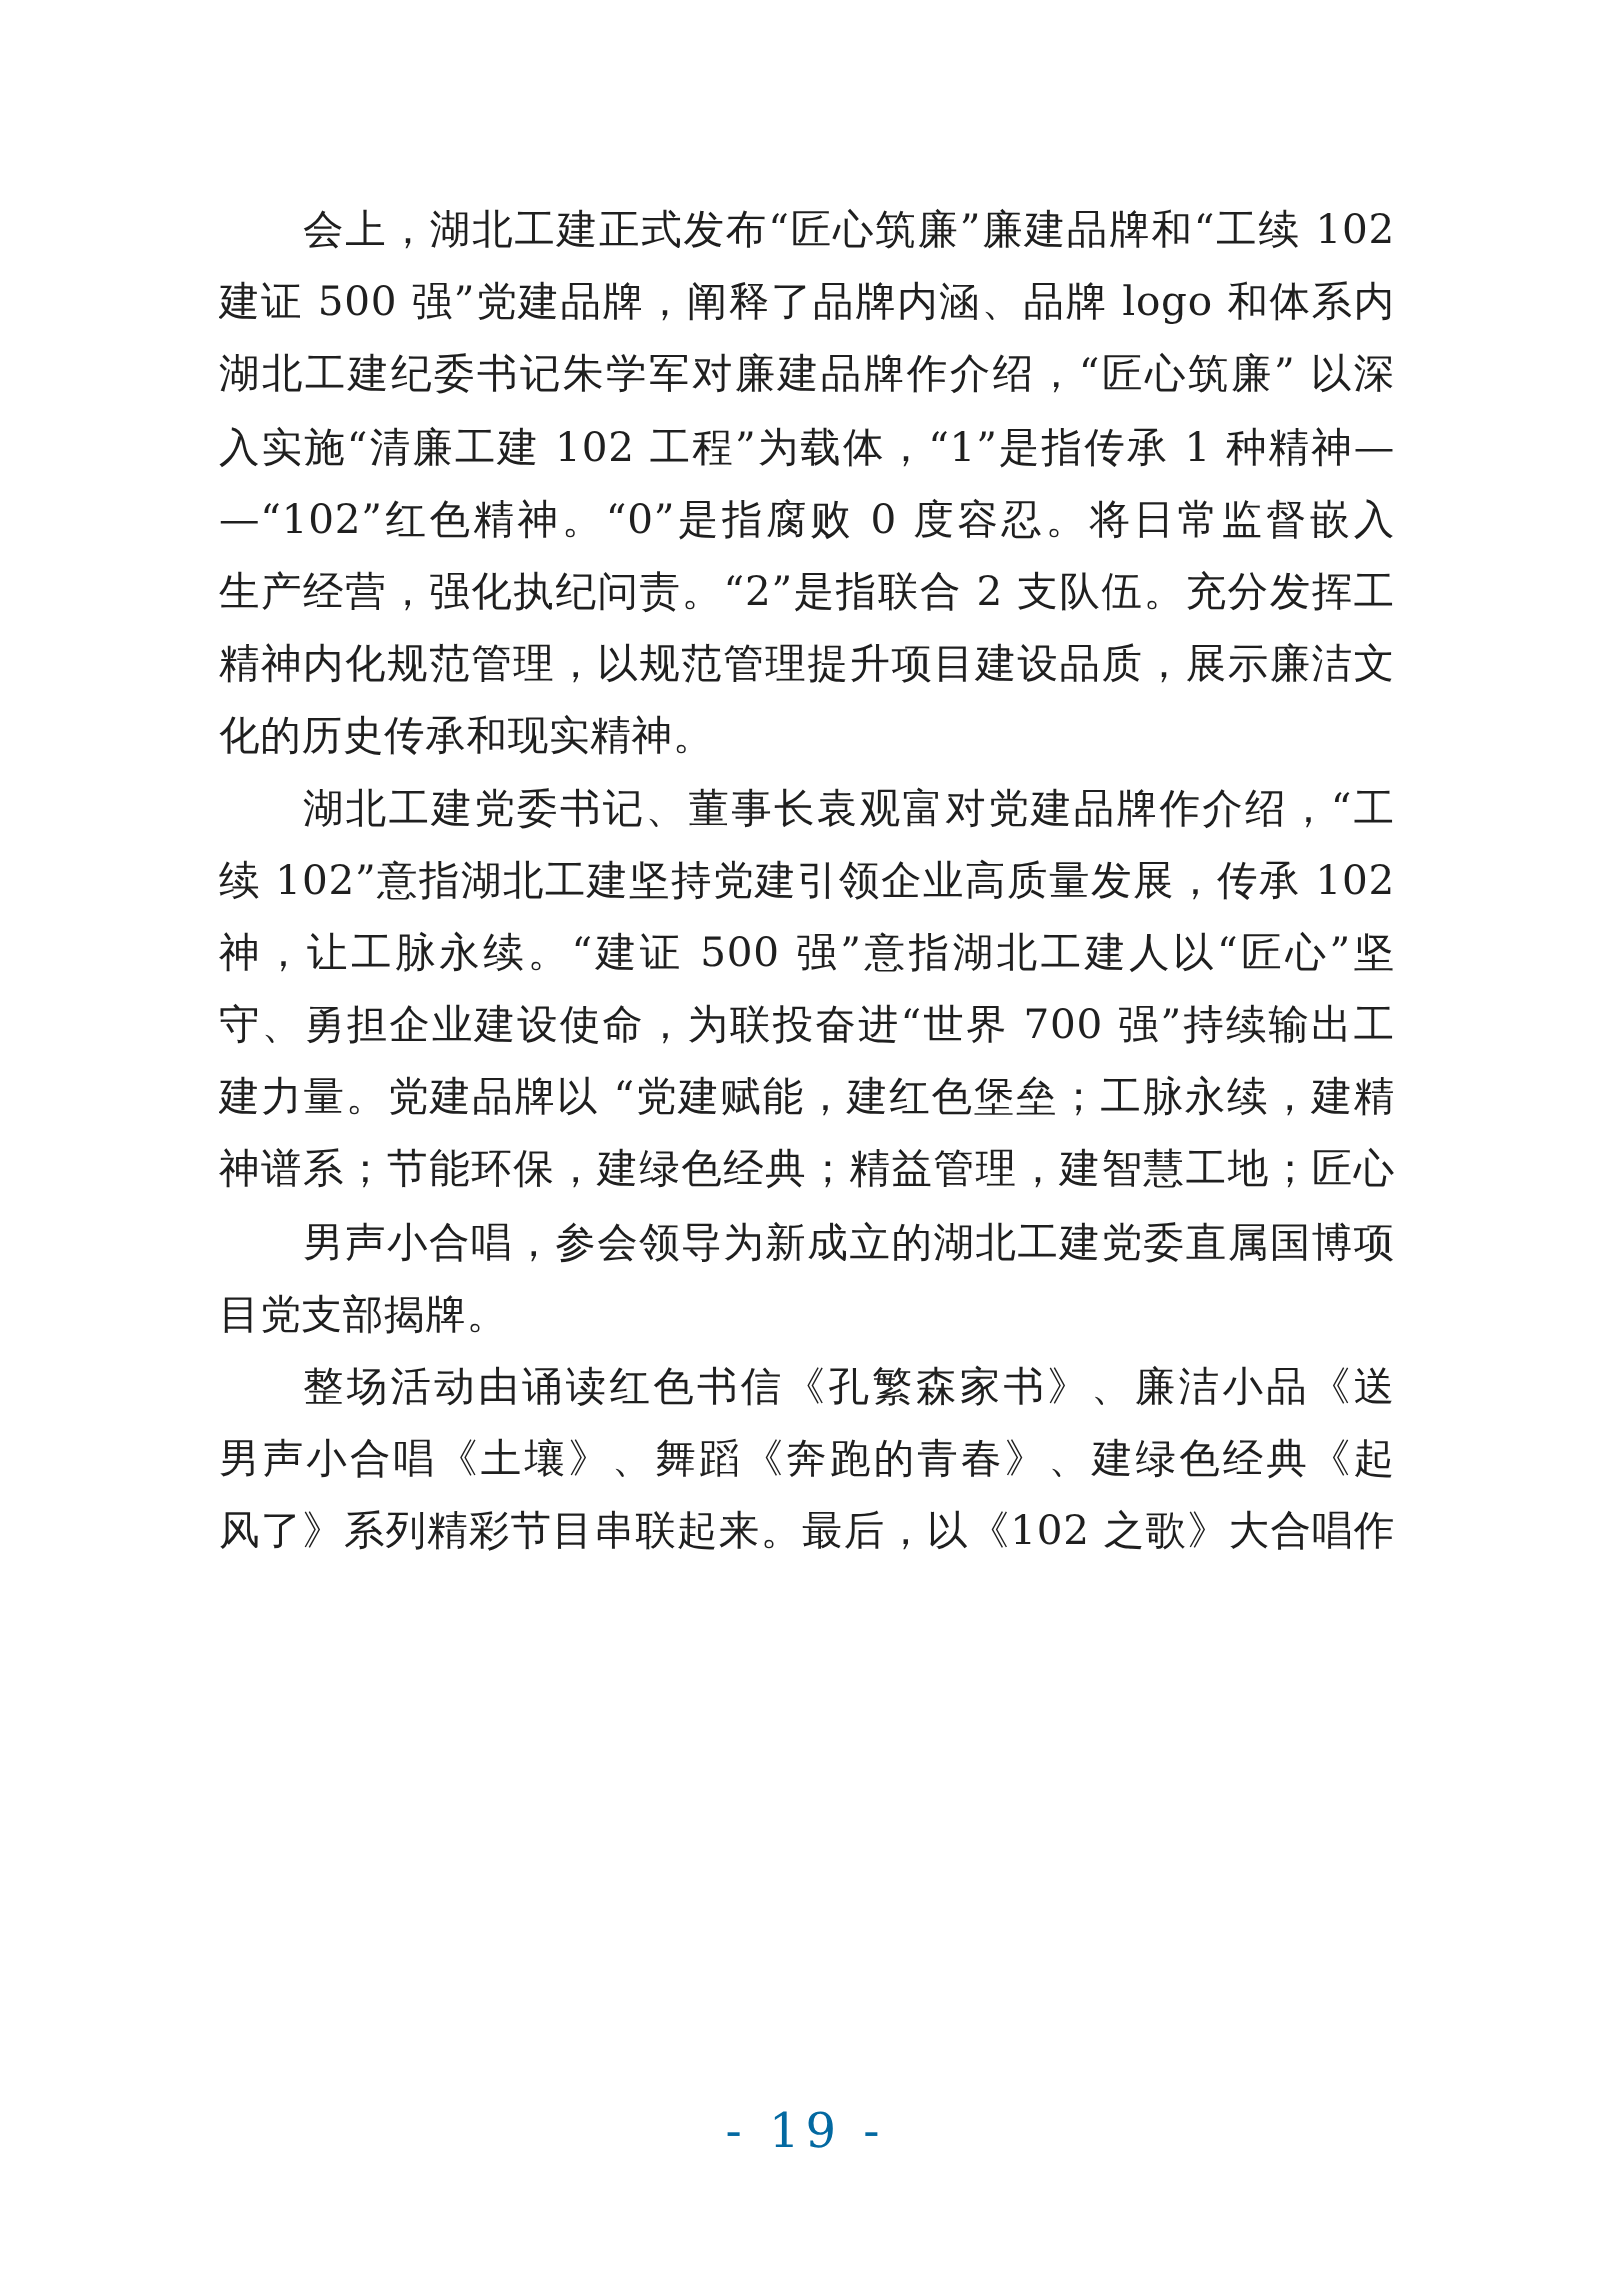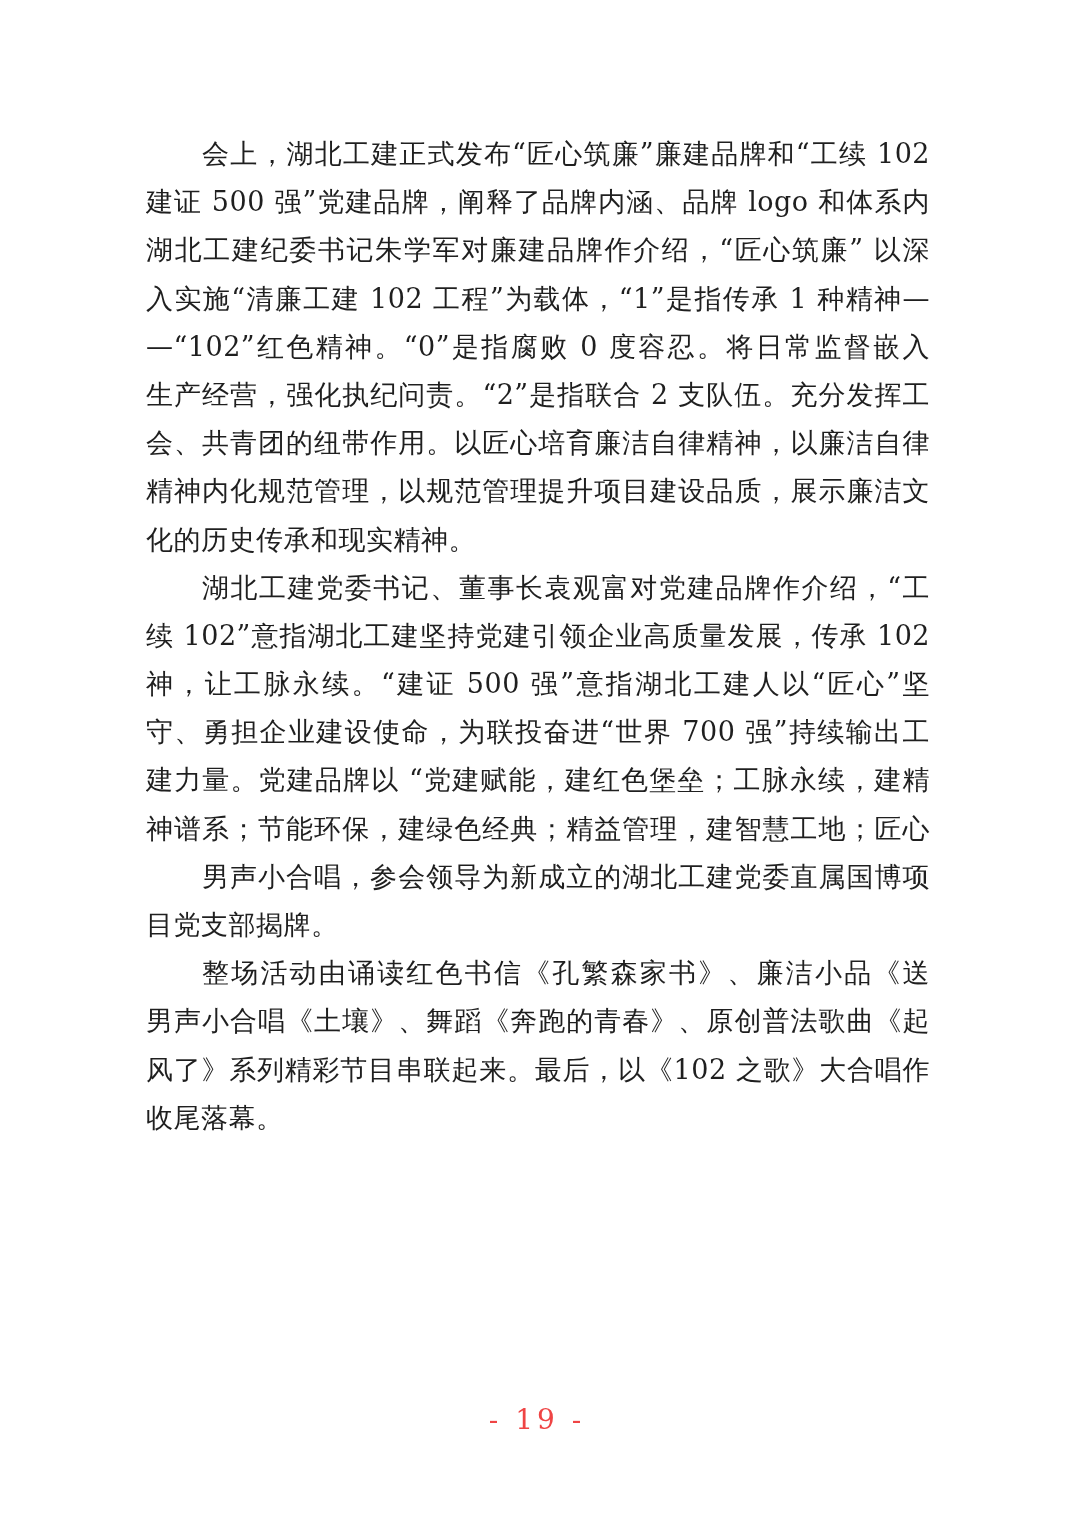--- a/index.html
+++ b/index.html
@@ -37,47 +37,45 @@
   }
   .line.indent {
     padding-left: 56px;
   }
   .footer {
     position: absolute;
     left: 0;
     top: 1404px;
     width: 100%;
     text-align: center;
-    font-size: 28px;
+    font-size: 32px;
     line-height: 32px;
     letter-spacing: 4px;
-    color: #ef4444;
+    color: #0369a1;
   }
 </style>
 </head>
 <body>
 
 <div class="page">
   <div class="doc-body">
       <div class="line indent justify">会上，湖北工建正式发布“匠心筑廉”廉建品牌和“工续 102</div>
       <div class="line justify">建证 500 强”党建品牌，阐释了品牌内涵、品牌 logo 和体系内容。</div>
       <div class="line justify">湖北工建纪委书记朱学军对廉建品牌作介绍，“匠心筑廉” 以深</div>
       <div class="line justify">入实施“清廉工建 102 工程”为载体，“1”是指传承 1 种精神—</div>
       <div class="line justify">—“102”红色精神。“0”是指腐败 0 度容忍。将日常监督嵌入</div>
       <div class="line justify">生产经营，强化执纪问责。“2”是指联合 2 支队伍。充分发挥工</div>
-      <div class="line justify">会、共青团的纽带作用。以匠心培育廉洁自律精神，以廉洁自律</div>
       <div class="line justify">精神内化规范管理，以规范管理提升项目建设品质，展示廉洁文</div>
       <div class="line">化的历史传承和现实精神。</div>
       <div class="line indent justify">湖北工建党委书记、董事长袁观富对党建品牌作介绍，“工</div>
       <div class="line justify">续 102”意指湖北工建坚持党建引领企业高质量发展，传承 102 精</div>
       <div class="line justify">神，让工脉永续。“建证 500 强”意指湖北工建人以“匠心”坚</div>
       <div class="line justify">守、勇担企业建设使命，为联投奋进“世界 700 强”持续输出工</div>
       <div class="line justify">建力量。党建品牌以 “党建赋能，建红色堡垒；工脉永续，建精</div>
       <div class="line justify">神谱系；节能环保，建绿色经典；精益管理，建智慧工地；匠心</div>
       <div class="line indent justify">男声小合唱，参会领导为新成立的湖北工建党委直属国博项</div>
       <div class="line">目党支部揭牌。</div>
       <div class="line indent justify">整场活动由诵读红色书信《孔繁森家书》、廉洁小品《送礼》、</div>
-      <div class="line justify">男声小合唱《土壤》、舞蹈《奔跑的青春》、原创普法歌曲《起</div>
+      <div class="line justify">男声小合唱《土壤》、舞蹈《奔跑的青春》、建绿色经典《起</div>
       <div class="line justify">风了》系列精彩节目串联起来。最后，以《102 之歌》大合唱作为</div>
-      <div class="line">收尾落幕。</div>
     </div>
   <div class="footer">- 19 -</div>
 </div>
 
 </body></html>

